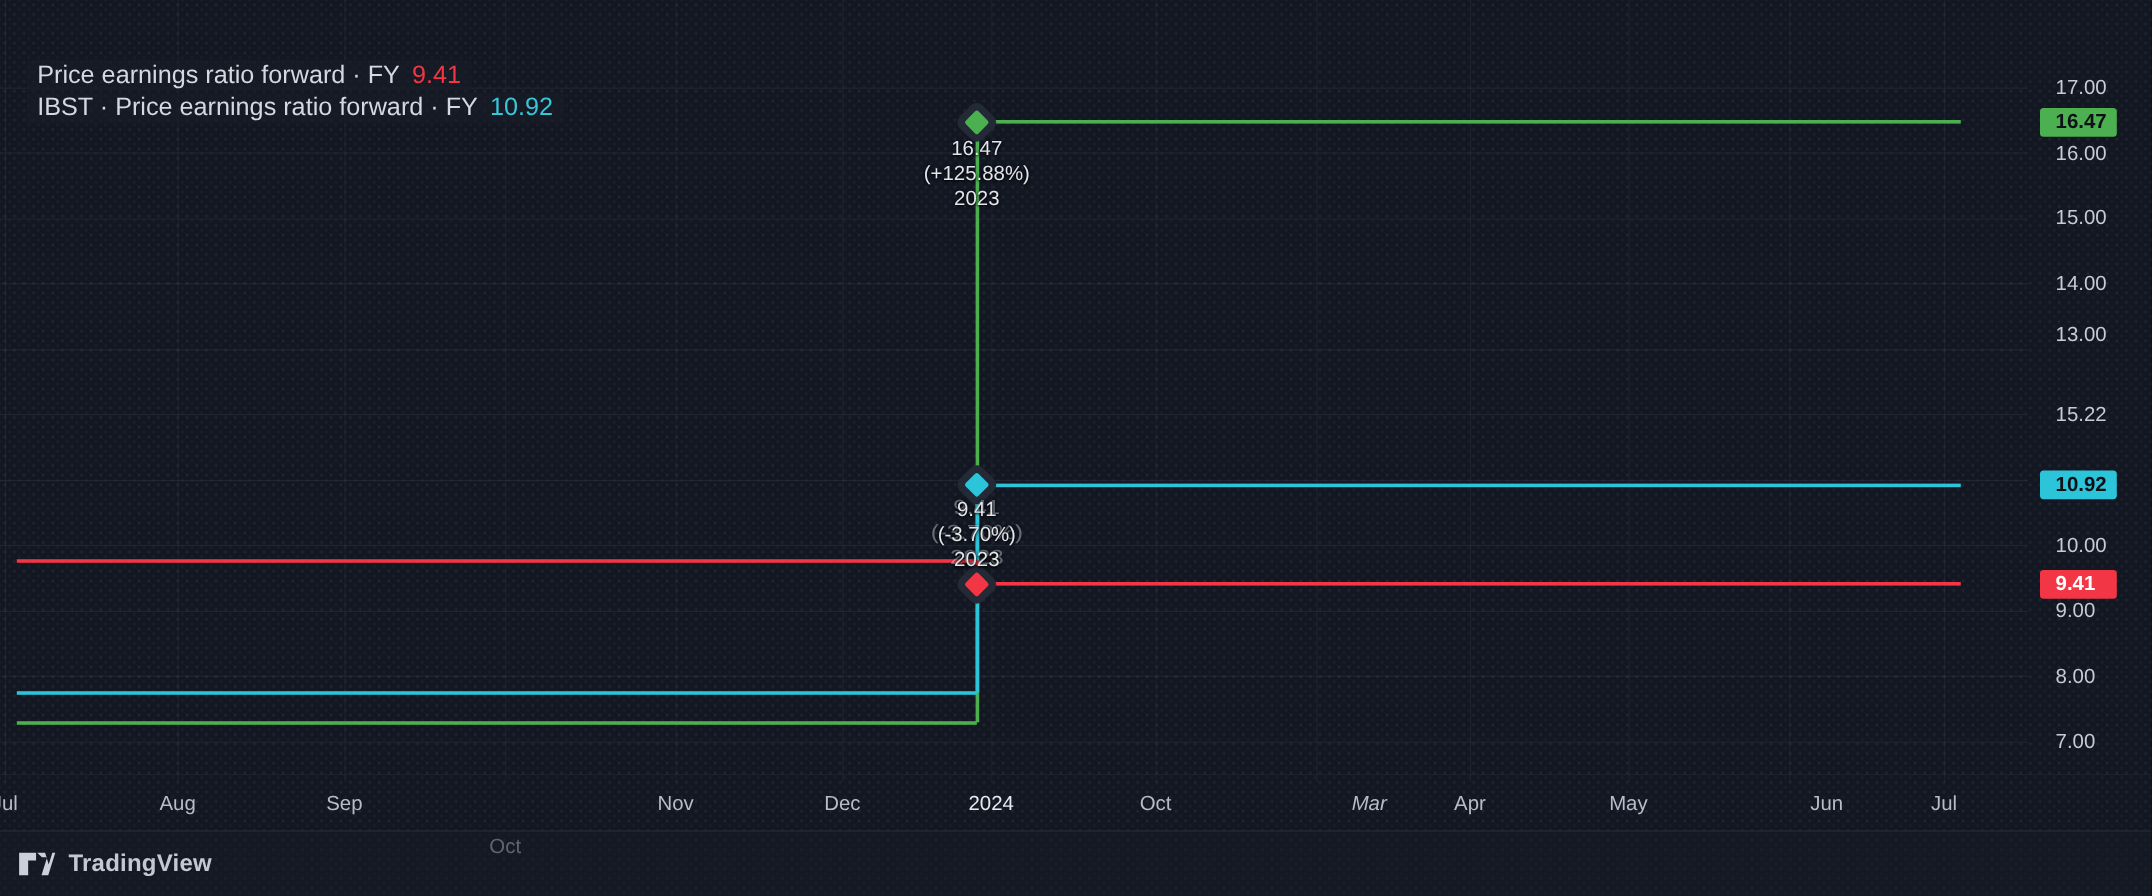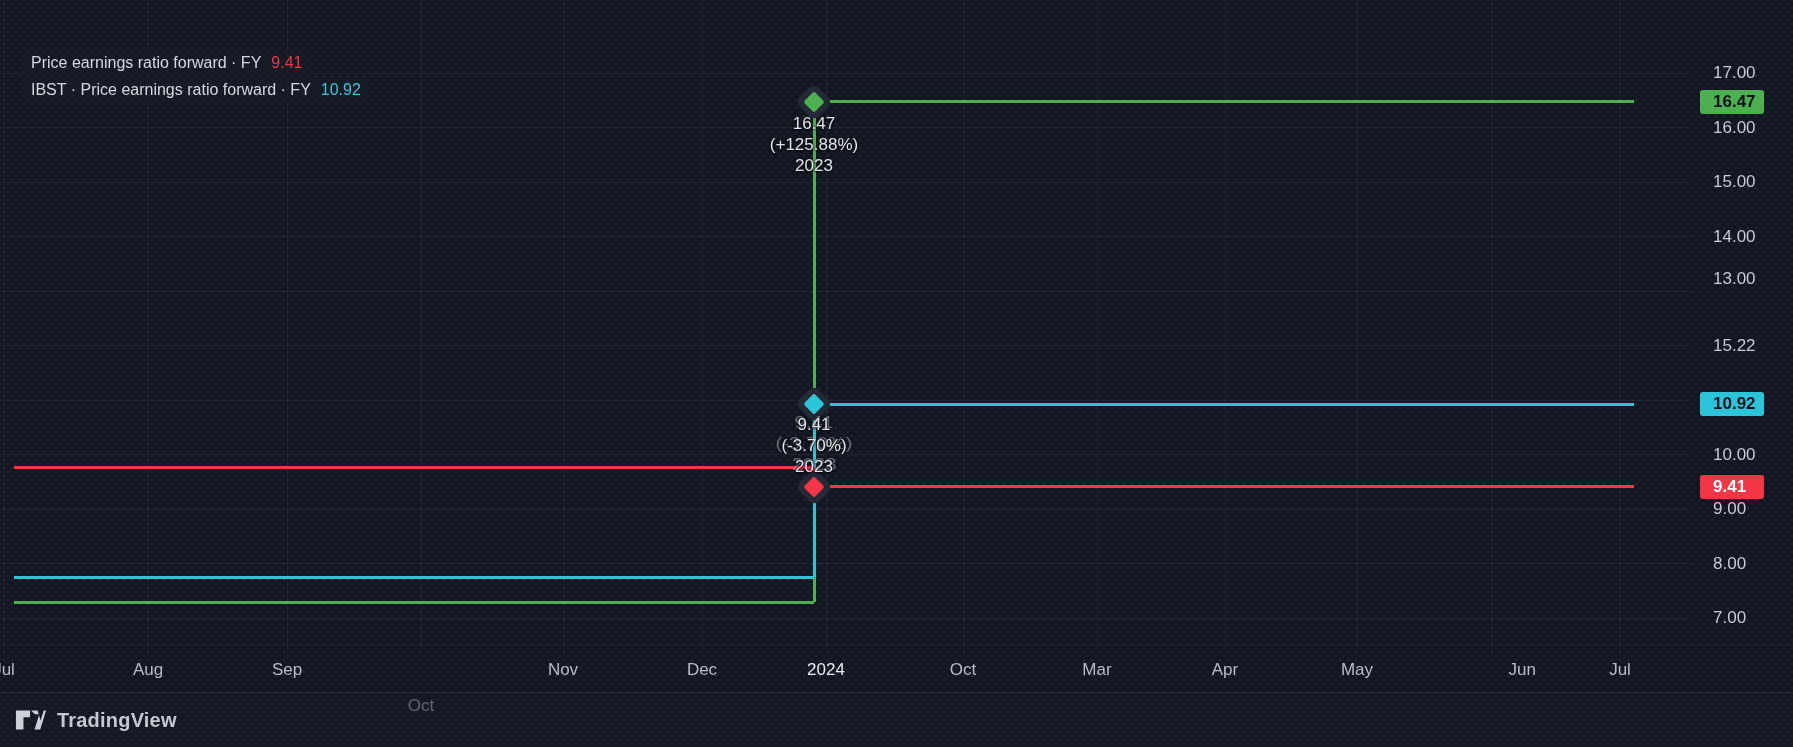--- a/index.html
+++ b/index.html
@@ -15,21 +15,21 @@
     color:#d1d4dc;
   }
   .header {
     position:absolute; left:22px; top:12px;
     font-size:18px; font-weight:700; color:#dde0e8; letter-spacing:.2px;
     z-index:6;
   }
   .legend { position:absolute; left:22px; top:50px; z-index:6; }
   .legend-row {
     display:table; margin-bottom:1px; background:rgba(23,28,39,.68);
-    border-radius:2px; padding:3px 9px; font-size:16px; color:#d5d8e0;
+    border-radius:2px; padding:3px 9px; font-size:21px; color:#d5d8e0;
     height:26px; line-height:20px; white-space:nowrap;
   }
   .legend-value { margin-left:10px; font-weight:400; }
   #plot { position:absolute; inset:0; z-index:1; }
   .hgrid { position:absolute; left:0; width:1690px; height:1px; background:rgba(164,176,205,.09); }
   .vgrid { position:absolute; top:0; height:652px; width:1px; background:rgba(164,176,205,.07); }
   .seg { position:absolute; }
   .mbacking {
     position:absolute; width:27px; height:27px; border-radius:7px;
     background:#242936; transform:translate(-50%,-50%) rotate(45deg);
@@ -147,21 +147,21 @@
 
   <div id="time-axis">
       <div class="xlabel" style="left: -41px;">Jul</div>
       <div class="xlabel" style="left: 103px;">Aug</div>
       <div class="xlabel" style="left: 242px;">Sep</div>
       <div class="xlabel" style="left: 376px; margin-top: 36px;">Oct</div>
       <div class="xlabel" style="left: 518px;">Nov</div>
       <div class="xlabel" style="left: 657px;">Dec</div>
       <div class="xlabel xyear" style="left: 781px;">2024</div>
       <div class="xlabel" style="left: 918px;">Oct</div>
-      <div class="xlabel" style="left: 1052px;">Mar</div>
+      <div class="xlabel" style="left: 1096px; font-style: italic;">Mar</div>
       <div class="xlabel" style="left: 1180px;">Apr</div>
       <div class="xlabel" style="left: 1312px;">May</div>
       <div class="xlabel" style="left: 1446px; text-align: right;">Jun</div>
       <div class="xlabel" style="left: 1575px;">Jul</div>
     </div>
   <div id="price-scale">
       <div class="ylabel" style="top: 62px;">17.00</div>
       <div class="ylabel" style="top: 116.5px;">16.00</div>
       <div class="ylabel" style="top: 171px;">15.00</div>
       <div class="ylabel" style="top: 225.5px;">14.00</div>

